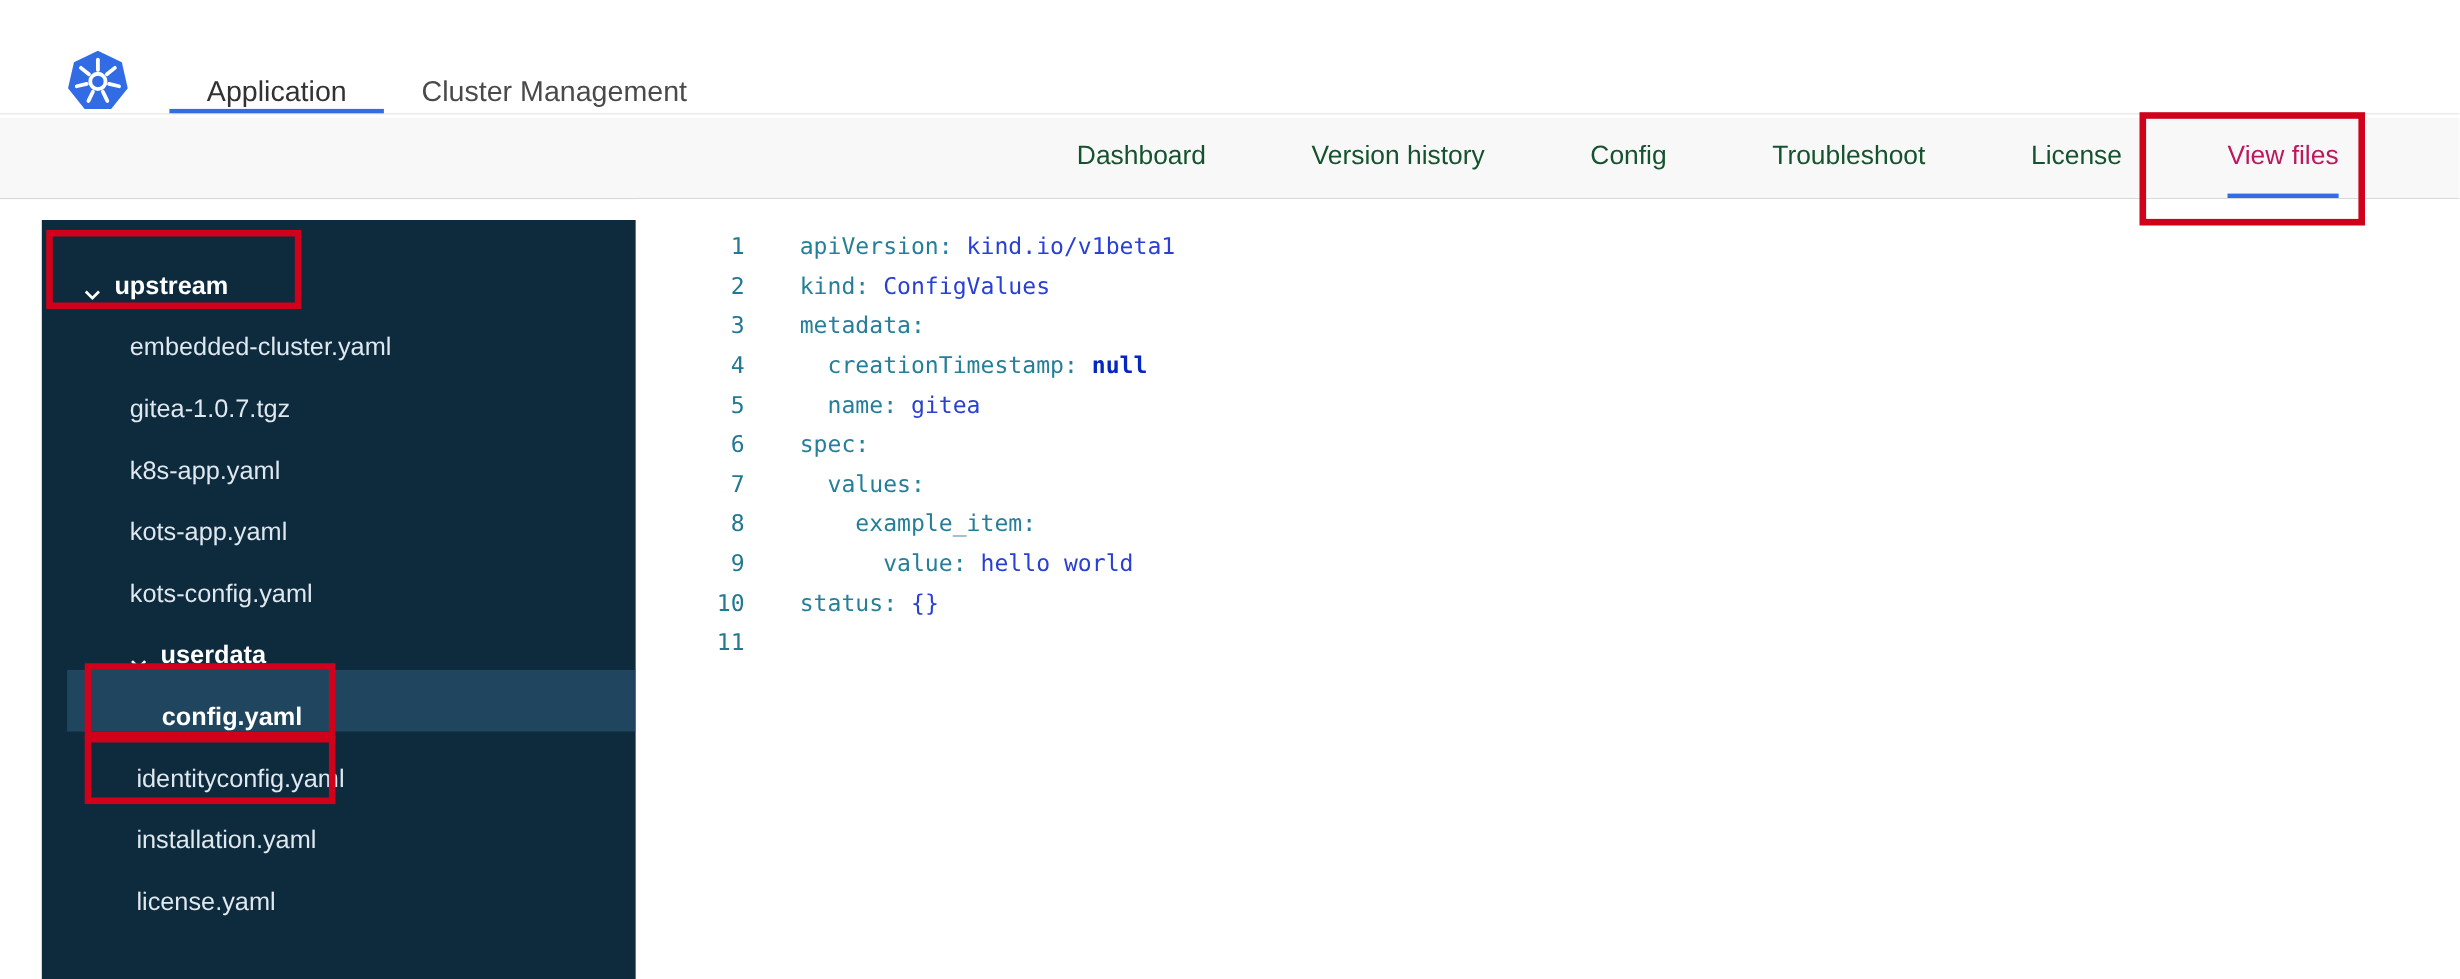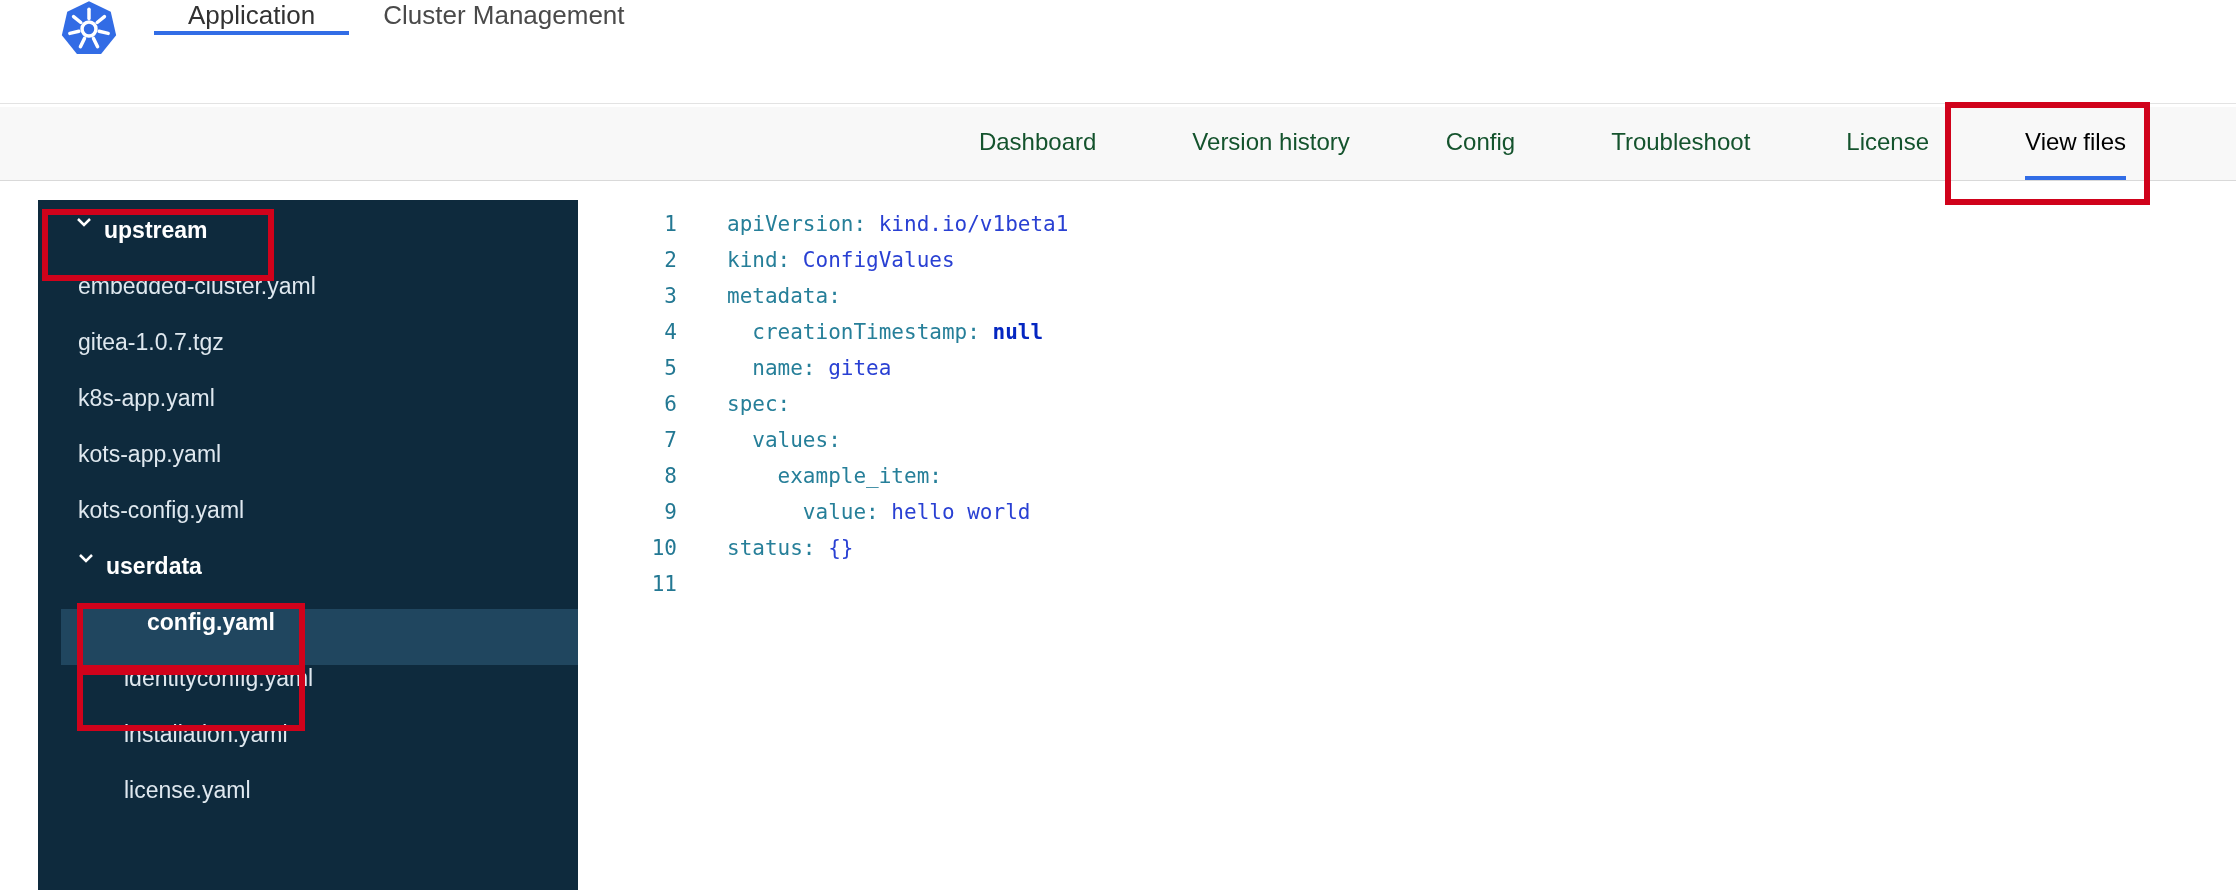--- a/index.html
+++ b/index.html
@@ -6,21 +6,21 @@
   body { background:#ffffff; }
   .screen {
     position:relative; width:2236px; height:890px; overflow:hidden;
     background:#ffffff; font-family:"Liberation Sans", sans-serif;
   }
 
   
   .topbar {
     position:absolute; top:0; left:0; right:0; height:104px;
     background:#ffffff; border-bottom:1px solid #e3e3e3;
-    display:flex; align-items:flex-start;
+    display:flex; align-items:flex-end;
   }
   .logo-wrap { margin-left:60px; display:flex; align-items:center; }
   .top-tabs { display:flex; margin-left:36px; }
   .top-tab {
     display:flex; align-items:center; padding:0 34px;
     font-size:26px; font-weight:500; color:#4a4a4a;
     border-bottom:4px solid transparent; cursor:pointer;
   }
   .top-tab.active { color:#323232; border-bottom-color:#326de6; }
 
@@ -28,35 +28,35 @@
   .subnav {
     position:absolute; top:107px; left:0; right:0; height:74px;
     background:#f8f8f8; border-bottom:1px solid #d9d9d9;
     display:flex; justify-content:flex-end; padding-right:110px;
   }
   .subnav-tab {
     display:flex; align-items:center; margin-left:96px;
     font-size:24px; color:#14532d; cursor:pointer;
     border-bottom:4px solid transparent;
   }
-  .subnav-tab.active { color:#000000; border-bottom-color:#326de6; }
+  .subnav-tab.active { color:#be185d; border-bottom-color:#326de6; }
 
   
   .file-tree {
     position:absolute; left:38px; top:200px; width:540px; bottom:0;
     background:#0e2a3d; padding-top:17px; overflow:hidden;
   }
   .tree-row {
-    height:56px; display:flex; align-items:flex-start;
+    height:56px; display:flex; align-items:flex-end;
     color:#dfe8ef; font-size:23px; cursor:pointer; white-space:nowrap;
   }
   .tree-row.folder { color:#ffffff; font-weight:bold; }
   .tree-row.selected { background:#20465f; color:#ffffff; font-weight:bold;margin-left:23px; }
   .lvl0 { padding-left:38px; }
-  .lvl1 { padding-left:40px; }
+  .lvl1 { padding-left:80px; }
   .lvl2 { padding-left:86px; }
   .chev { display:flex; margin-right:12px; }
 
   
   .editor {
     position:absolute; left:578px; top:181px; right:0; bottom:0;
     background:#ffffff; padding-top:25px; overflow:hidden;
   }
   .code-line {
     display:flex; height:36px; line-height:36px;

